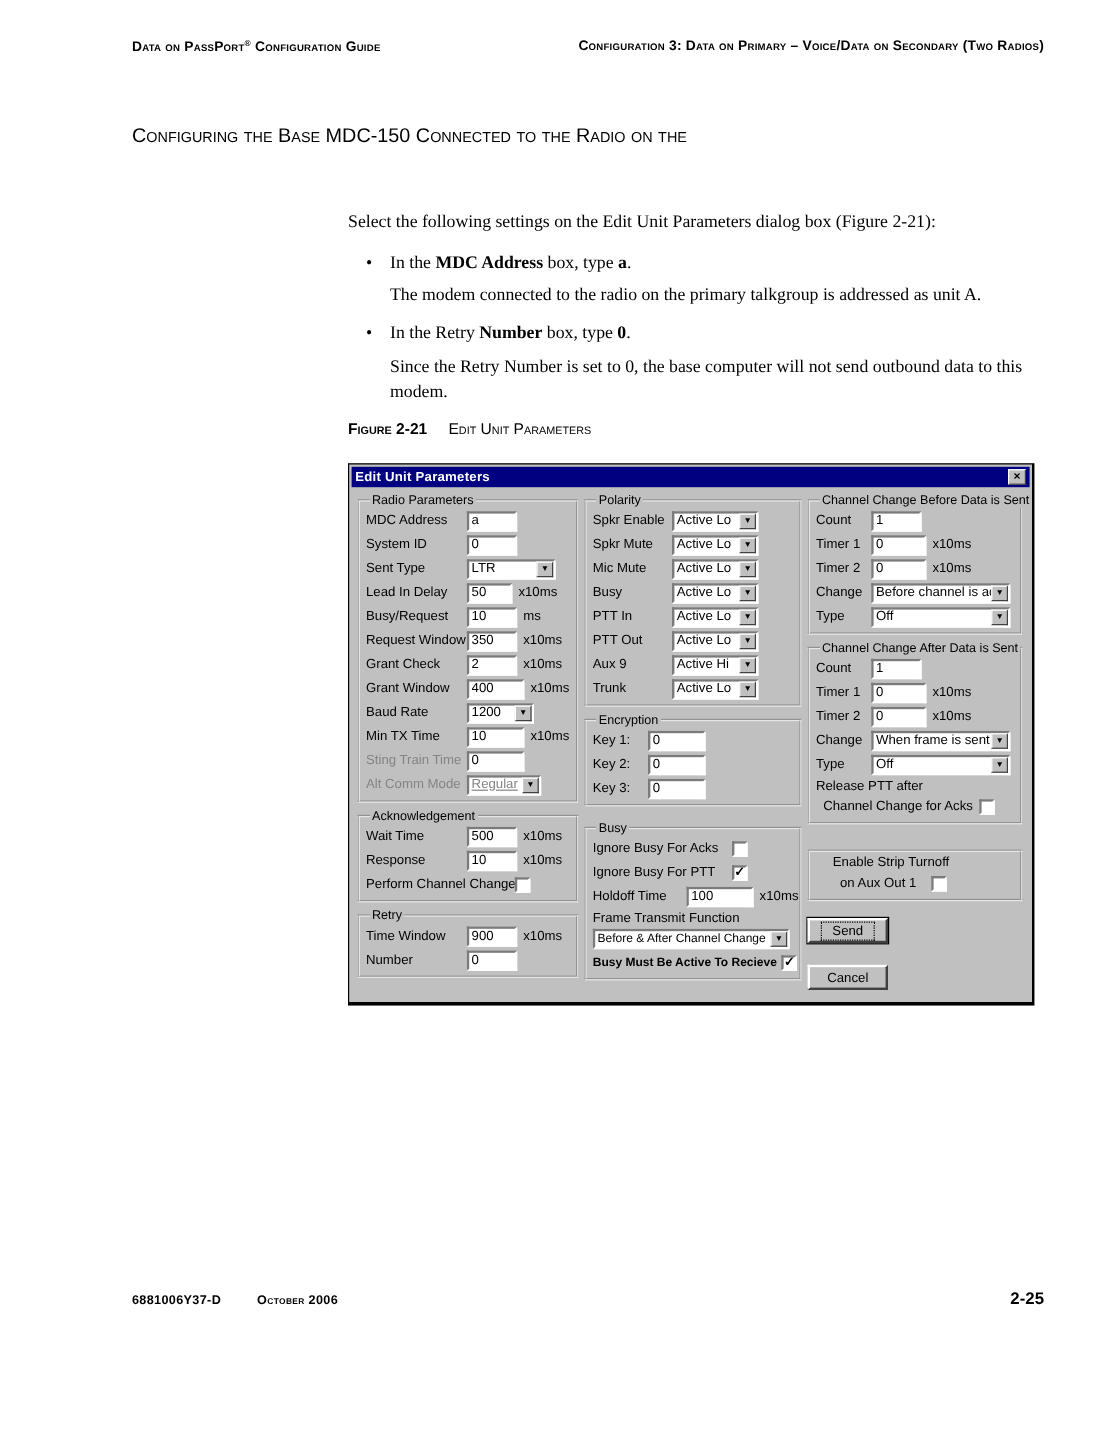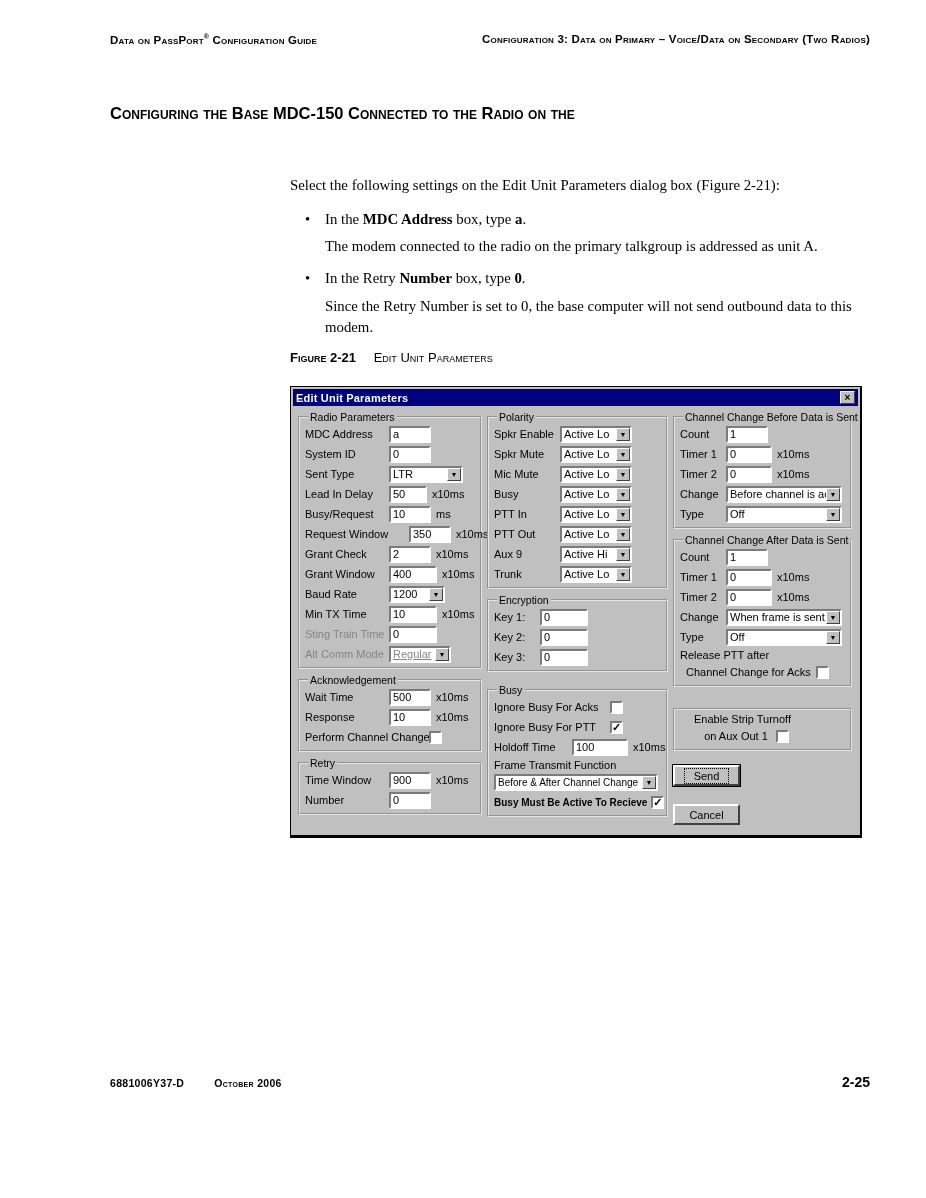--- a/index.html
+++ b/index.html
@@ -17,21 +17,21 @@
     position: absolute; top: 33px; left: 110px; width: 760px;
     display: flex; justify-content: space-between;
     font-family: "Liberation Sans", sans-serif;
     font-variant: small-caps; font-weight: bold;
     font-size: 11.5px; letter-spacing: .2px;
   }
   .doc-header sup { font-size: 7px; }
   .heading {
     position: absolute; top: 103px; left: 110px;
     font-family: "Liberation Sans", sans-serif;
-    font-variant: small-caps; font-weight: bold;
+    font-variant: small-caps; font-weight: normal;
     font-size: 16.5px; line-height: 1.3;
   }
   .content { position: absolute; top: 175px; left: 290px; width: 584px; font-size: 14.8px; line-height: 1.4; }
   .intro { margin-bottom: 13px; }
   .bullet-item { margin-bottom: 11px; }
   .bullet-row { display: flex; padding-left: 15px; }
   .bullet-marker { width: 20px; flex: none; }
   .bullet-detail { margin-left: 35px; margin-top: 7px; }
   .figure-caption {
     position: absolute; top: 350px; left: 290px;
@@ -177,21 +177,21 @@
             <span class="lbl" style="width: 84px;">Lead In Delay</span>
             <input class="txt" readonly="" value="50" style="width: 38px;">
             <span class="unit">x10ms</span>
           </div>
           <div class="drow">
             <span class="lbl" style="width: 84px;">Busy/Request</span>
             <input class="txt" readonly="" value="10" style="width: 42px;">
             <span class="unit">ms</span>
           </div>
           <div class="drow">
-            <span class="lbl" style="width: 104px;">Request Window</span>
+            <span class="lbl" style="width: 84px;">Request Window</span>
             <input class="txt" readonly="" value="350" style="width: 42px;">
             <span class="unit">x10ms</span>
           </div>
           <div class="drow">
             <span class="lbl" style="width: 84px;">Grant Check</span>
             <input class="txt" readonly="" value="2" style="width: 42px;">
             <span class="unit">x10ms</span>
           </div>
           <div class="drow">
             <span class="lbl" style="width: 84px;">Grant Window</span>
@@ -424,21 +424,21 @@
             </div>
           </div>
           <div class="drow lblrow">
             <span class="lbl">Release PTT after</span>
           </div>
           <div class="drow" style="padding-left: 6px;">
             <span class="lbl" style="width: 126px;">Channel Change for Acks</span>
             <span class="chk"></span>
           </div>
         </fieldset>
-        <fieldset class="grp" style="margin-top: 16px; text-align: center;">
+        <fieldset class="grp" style="margin-top: 16px;">
           <div class="drow lblrow" style="padding-left: 14px;">
             <span class="lbl">Enable Strip Turnoff</span>
           </div>
           <div class="drow" style="padding-left: 20px;">
             <span class="lbl" style="width: 72px;">on Aux Out 1</span>
             <span class="chk"></span>
           </div>
         </fieldset>
         <div class="btnrow">
           <button class="btn default">

